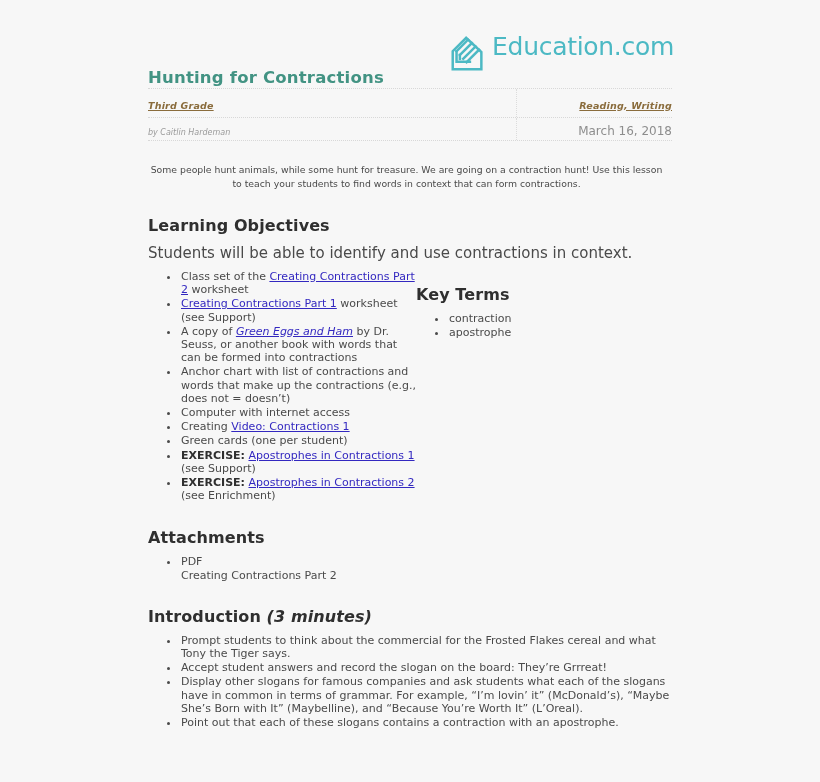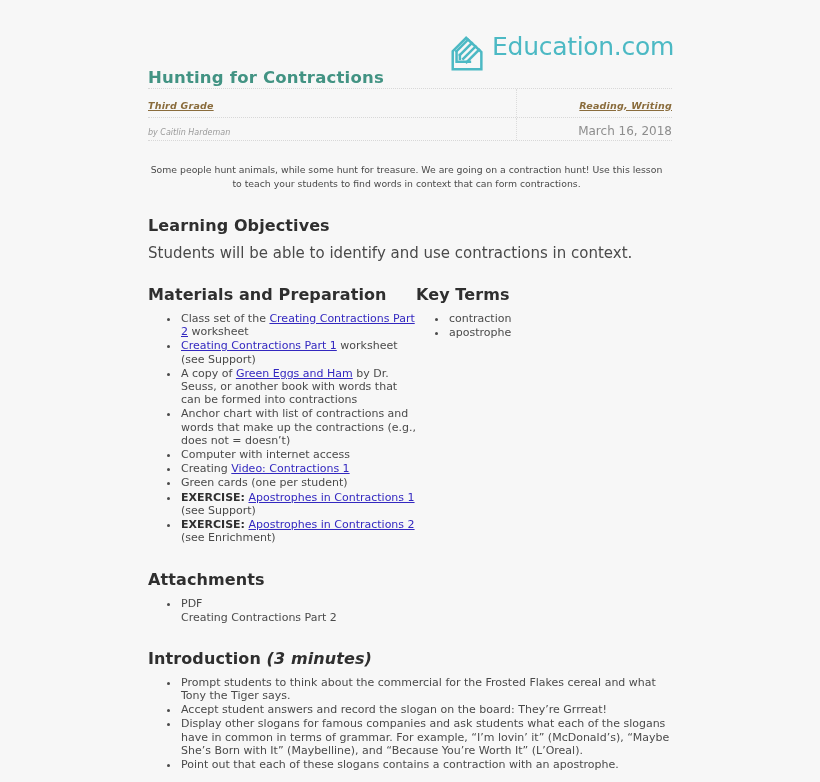--- a/index.html
+++ b/index.html
@@ -129,21 +129,21 @@
     line-height: 13.2px;
     margin: 0 0 1px 0;
     color: #4a4a4a;
     padding-left: 2px;
   }
   ul.bullets li::marker { font-size: 9px; }
   a.doclink {
     color: #3328c0;
     text-decoration: underline;
   }
-  .em-italic { }
+  .em-italic { font-style: italic; }
   .lbl-bold { font-weight: bold; color: #2f2f2f; }
 
   
   .cols {
     display: flex;
     align-items: flex-start;
   }
   .col-left { width: 268px; flex: none; }
   .col-right { flex: 1; padding-left: 0; }
   .col-right h2.sec { margin-top: 27px; }
@@ -201,21 +201,20 @@
 
   <div class="rule-dotted"></div>
 
   <p class="intro-para">Some people hunt animals, while some hunt for treasure. We are going on a contraction hunt! Use this lesson to teach your students to find words in context that can form contractions.</p>
 
   <h2 class="sec">Learning Objectives</h2>
   <p class="sec-para">Students will be able to identify and use contractions in context.</p>
 
   <div class="cols">
     <div class="col-left">
-      <h2 class="sec">Materials and Preparation</h2>
       <ul class="bullets">
           <li><span>Class set of the </span><a class="doclink" href="#">Creating Contractions Part 2</a><span> worksheet</span></li>
           <li><a class="doclink" href="#">Creating Contractions Part 1</a><span> worksheet (see Support)</span></li>
           <li><span>A copy of </span><a class="doclink em-italic" href="#">Green Eggs and Ham</a><span> by Dr. Seuss, or another book with words that can be formed into contractions</span></li>
           <li><span>Anchor chart with list of contractions and words that make up the contractions (e.g., does not = doesn’t)</span></li>
           <li><span>Computer with internet access</span></li>
           <li><span>Creating </span><a class="doclink" href="#">Video: Contractions 1</a></li>
           <li><span>Green cards (one per student)</span></li>
           <li><span class="lbl-bold">EXERCISE:</span><span> </span><a class="doclink" href="#">Apostrophes in Contractions 1</a><span> (see Support)</span></li>
           <li><span class="lbl-bold">EXERCISE:</span><span> </span><a class="doclink" href="#">Apostrophes in Contractions 2</a><span> (see Enrichment)</span></li>

